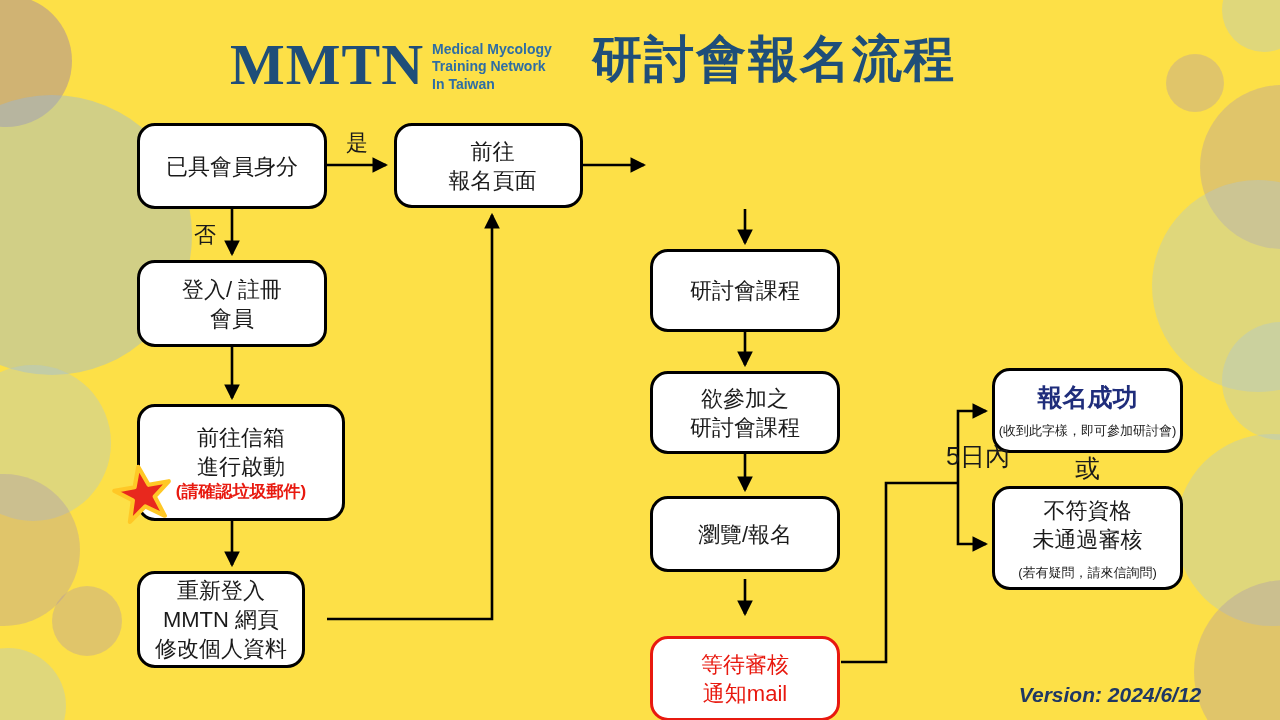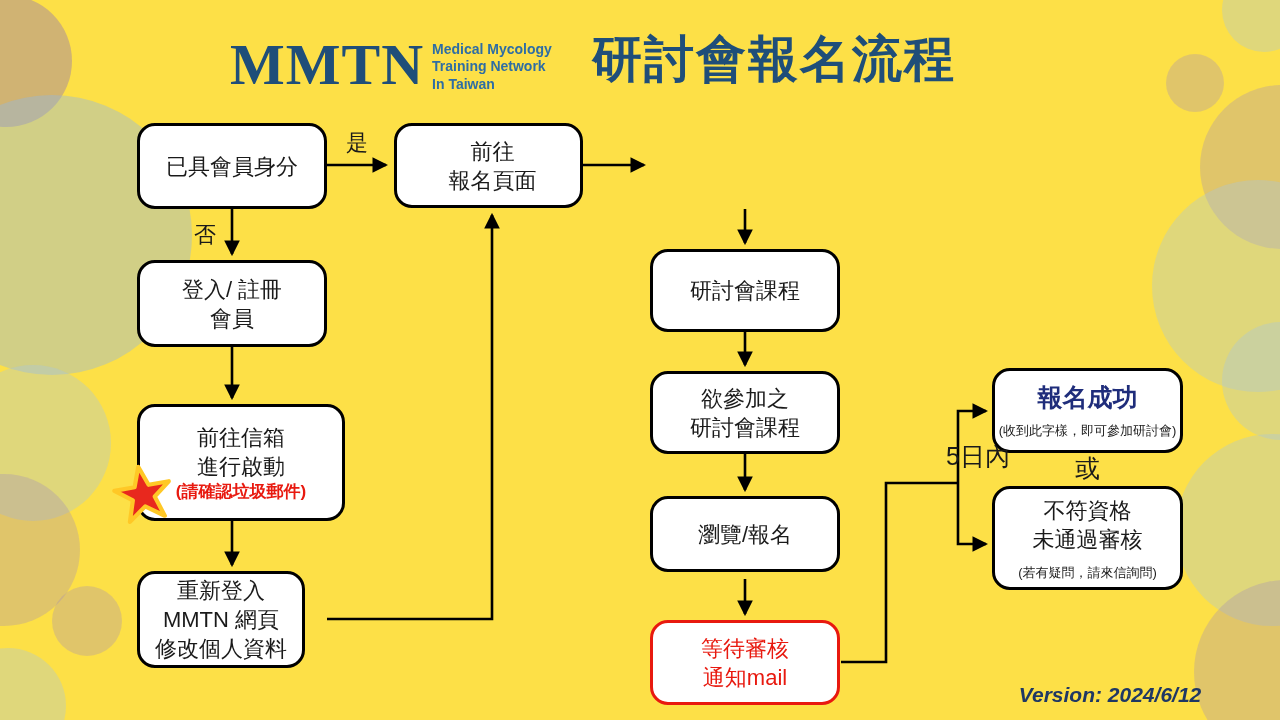--- a/index.html
+++ b/index.html
@@ -29,21 +29,21 @@
   .logo-text{font-family:"Liberation Serif","DejaVu Serif",serif;font-weight:bold;font-size:58px;color:var(--brand-blue);letter-spacing:1px;line-height:1;}
   .logo-sub{margin-left:8px;padding-top:4px;font-size:14px;line-height:1.25;color:var(--logo-sub-blue);font-weight:bold;}
   .page-title{position:absolute;left:592px;top:26px;width:420px;font-size:50px;font-weight:bold;color:var(--brand-blue);letter-spacing:2px;z-index:5;white-space:nowrap;}
 
   
   .fbox{position:absolute;background:#ffffff;border:3px solid #000000;border-radius:18px;
         display:flex;flex-direction:column;align-items:center;justify-content:center;
         z-index:3;text-align:center;color:#1a1a1a;}
   .fbox .ln{font-size:22px;line-height:29px;}
   .fbox .note{font-size:13px;line-height:17px;color:#1a1a1a;margin-top:10px;}
-  .fbox.red{border-color:var(--alert-red);color:var(--alert-red);}
+  .fbox.red{border-color:var(--alert-red);color:var(--alert-red);margin-top:16px;}
   .note-red{font-size:17px;line-height:22px;font-weight:bold;color:var(--alert-red);}
   .success-line{font-size:25px;line-height:30px;font-weight:bold;color:var(--success-navy);}
 
   
   .lbl{position:absolute;z-index:4;font-size:22px;color:#1a1a1a;}
   .lbl-big{font-size:25px;}
 
   .star{position:absolute;left:112px;top:464px;width:62px;height:60px;z-index:6;transform:rotate(-10deg);}
 
   .version{position:absolute;left:1000px;top:683px;width:220px;text-align:center;

